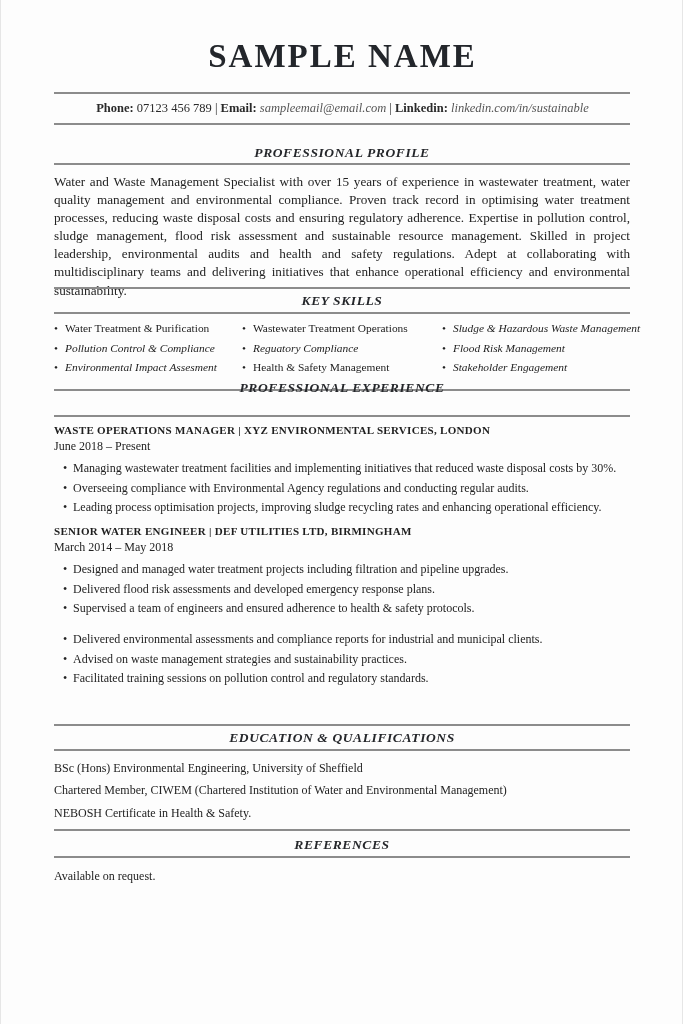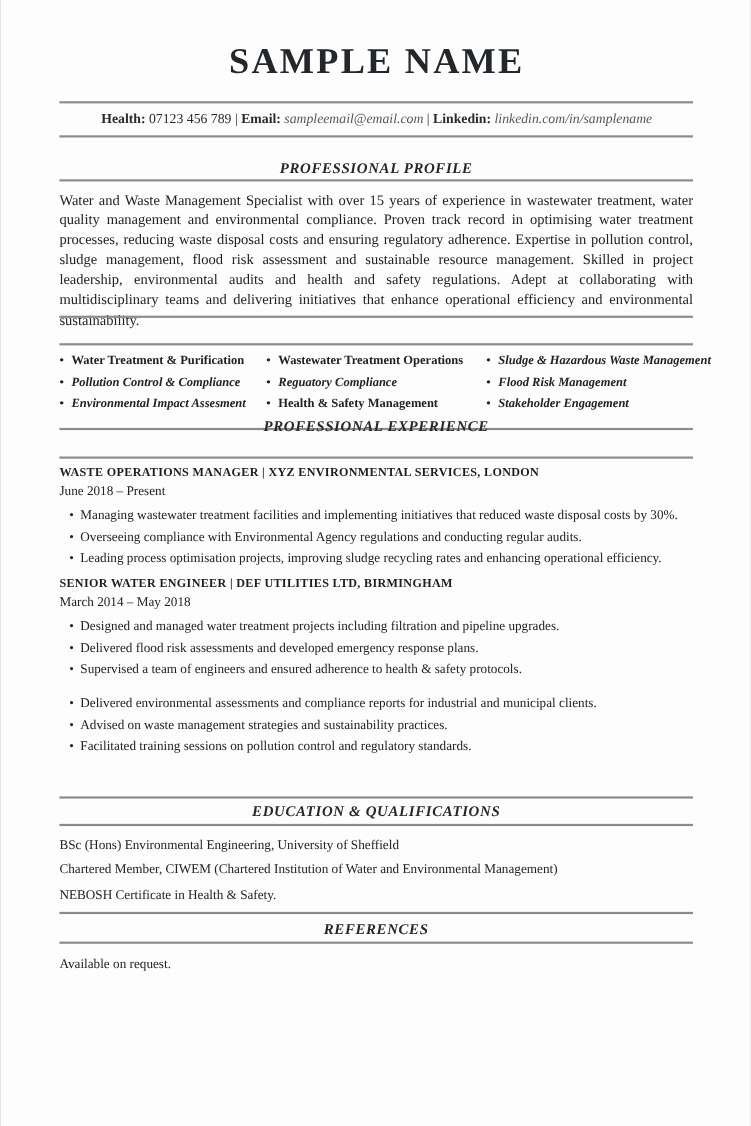--- a/index.html
+++ b/index.html
@@ -31,21 +31,21 @@
       position: absolute; left: 53px; width: 576px; text-align: center;
       font-size: 13.5px; font-weight: bold; letter-spacing: 0.6px; color: #25272b; font-style: italic;
     }
     .profile {
       position: absolute; top: 173px; left: 53px; width: 576px;
       font-size: 13.2px; line-height: 18.1px; text-align: justify; color: #222;
     }
     .skills {
       position: absolute; top: 321px; left: 53px; width: 580px;
       display: grid; grid-template-columns: 188px 200px 192px;
-      row-gap: 5px; font-size: 11.4px; color: #222; font-weight: bold;
+      row-gap: 5px; font-size: 11.4px; color: #222;
     }
     .skill { white-space: nowrap; line-height: 14.5px; }
     .skill .b { display: inline-block; width: 11px; }
     .skill.it .t { font-style: italic; }
     .job { position: absolute; left: 53px; width: 580px; }
     .job-title { font-size: 11px; font-weight: bold; letter-spacing: 0.3px; color: #1e1e1e; line-height: 14px; }
     .job-date { font-size: 12px; color: #222; line-height: 16px; margin-top: 1px; }
     .job ul { list-style: none; margin-top: 5px; }
     .job li { font-size: 12px; line-height: 19.5px; padding-left: 9px; color: #222; white-space: nowrap; }
     .job li .b { display: inline-block; width: 10px; }
@@ -54,36 +54,37 @@
     .refs { position: absolute; top: 869px; left: 53px; font-size: 12px; color: #222; }
   </style>
 </head>
 <body>
 
 <div class="page">
 
   <div class="name">SAMPLE NAME</div>
   <div class="rule" style="top:92px"></div>
   <div class="contact">
-    <span class="lbl">Health:</span>
+    <span class="lbl">Phone:</span>
     <span>07123 456 789</span>
     <span>|</span>
     <span class="lbl">Email:</span>
     <span class="it">sampleemail@email.com</span>
     <span>|</span>
     <span class="lbl">Linkedin:</span>
-    <span class="it">linkedin.com/in/samplename</span>
+    <span class="it">linkedin.com/in/sustainable</span>
   </div>
   <div class="rule" style="top:123px"></div>
 
   <div class="heading" style="top:145px">PROFESSIONAL PROFILE</div>
   <div class="rule" style="top:163px"></div>
   <div class="profile">Water and Waste Management Specialist with over 15 years of experience in wastewater treatment, water quality management and environmental compliance. Proven track record in optimising water treatment processes, reducing waste disposal costs and ensuring regulatory adherence. Expertise in pollution control, sludge management, flood risk assessment and sustainable resource management. Skilled in project leadership, environmental audits and health and safety regulations. Adept at collaborating with multidisciplinary teams and delivering initiatives that enhance operational efficiency and environmental sustainability.</div>
   <div class="rule" style="top:287px"></div>
 
+  <div class="heading" style="top:293px">KEY SKILLS</div>
   <div class="rule" style="top:312px"></div>
   <div class="skills">
     <div class="skill"><span class="b">•</span><span class="t">Water Treatment &amp; Purification</span></div>
     <div class="skill"><span class="b">•</span><span class="t">Wastewater Treatment Operations</span></div>
     <div class="skill it"><span class="b">•</span><span class="t">Sludge &amp; Hazardous Waste Management</span></div>
     <div class="skill it"><span class="b">•</span><span class="t">Pollution Control &amp; Compliance</span></div>
     <div class="skill it"><span class="b">•</span><span class="t">Reguatory Compliance</span></div>
     <div class="skill it"><span class="b">•</span><span class="t">Flood Risk Management</span></div>
     <div class="skill it"><span class="b">•</span><span class="t">Environmental Impact Assesment</span></div>
     <div class="skill"><span class="b">•</span><span class="t">Health &amp; Safety Management</span></div>

